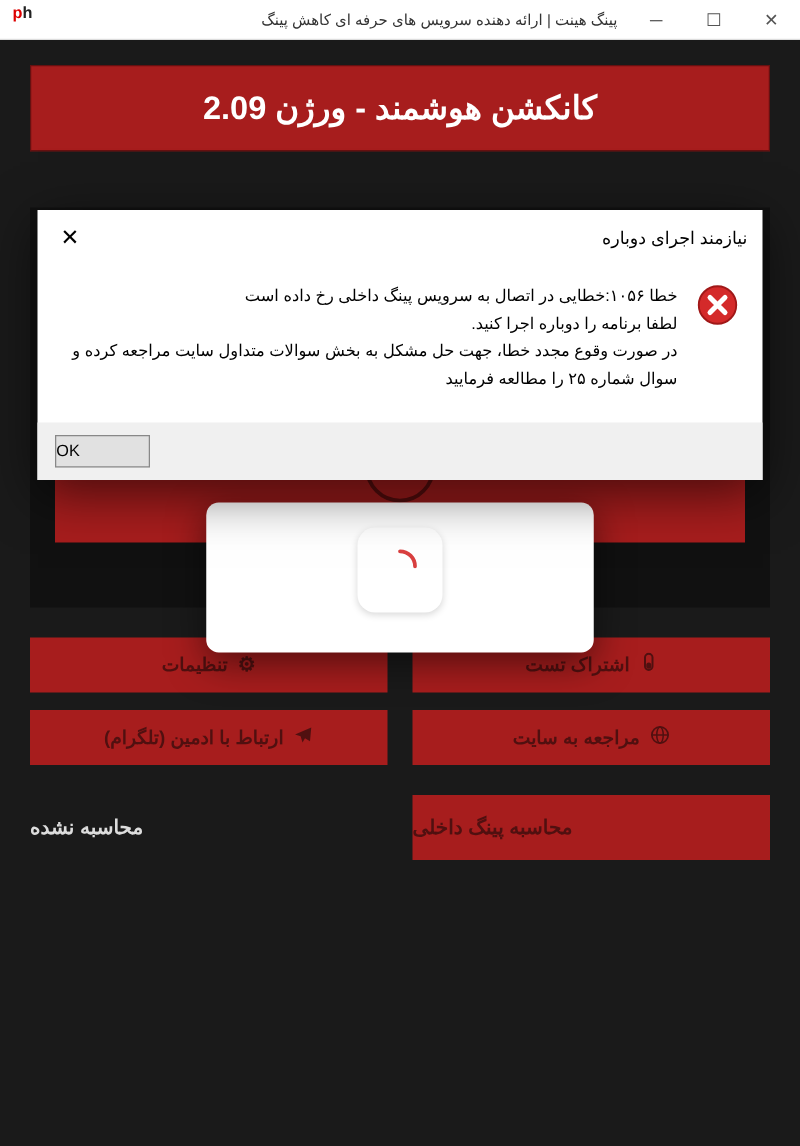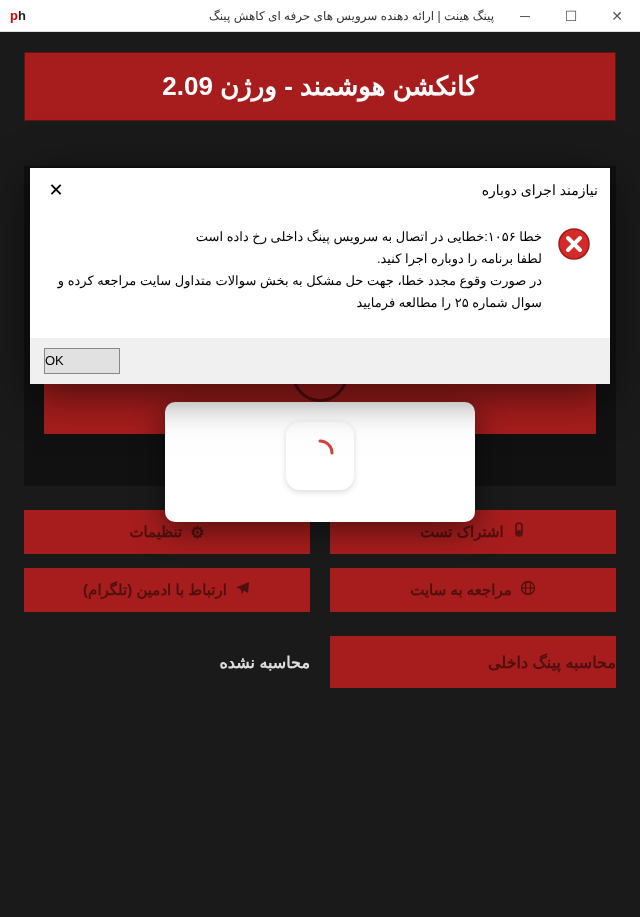--- a/index.html
+++ b/index.html
@@ -17,21 +17,20 @@
   display: flex;
   align-items: center;
   border-bottom: 1px solid #ddd;
   direction: ltr;
 }
 .titlebar-icon {
   width: 28px;
   height: 28px;
   margin-left: 4px;
   display: flex;
-  align-items: center;
   justify-content: center;
 }
 .titlebar-title {
   flex: 1;
   text-align: right;
   padding-right: 8px;
   font-size: 12px;
   color: #333;
   direction: rtl;
 }
@@ -158,21 +157,21 @@
 .footer-row {
   display: grid;
   grid-template-columns: 1fr 1fr;
   gap: 20px;
   margin-top: 24px;
 }
 .footer-cell {
   height: 52px;
   display: flex;
   align-items: center;
-  justify-content: flex-start;
+  justify-content: flex-end;
   font-size: 16px;
   font-weight: bold;
 }
 .footer-cell.calc { color: #ddd; }
 .footer-cell.ping { background: #a71d1d; color: #501010; cursor: pointer; }
 
 
 .loading-overlay {
   position: absolute;
   top: 370px;

